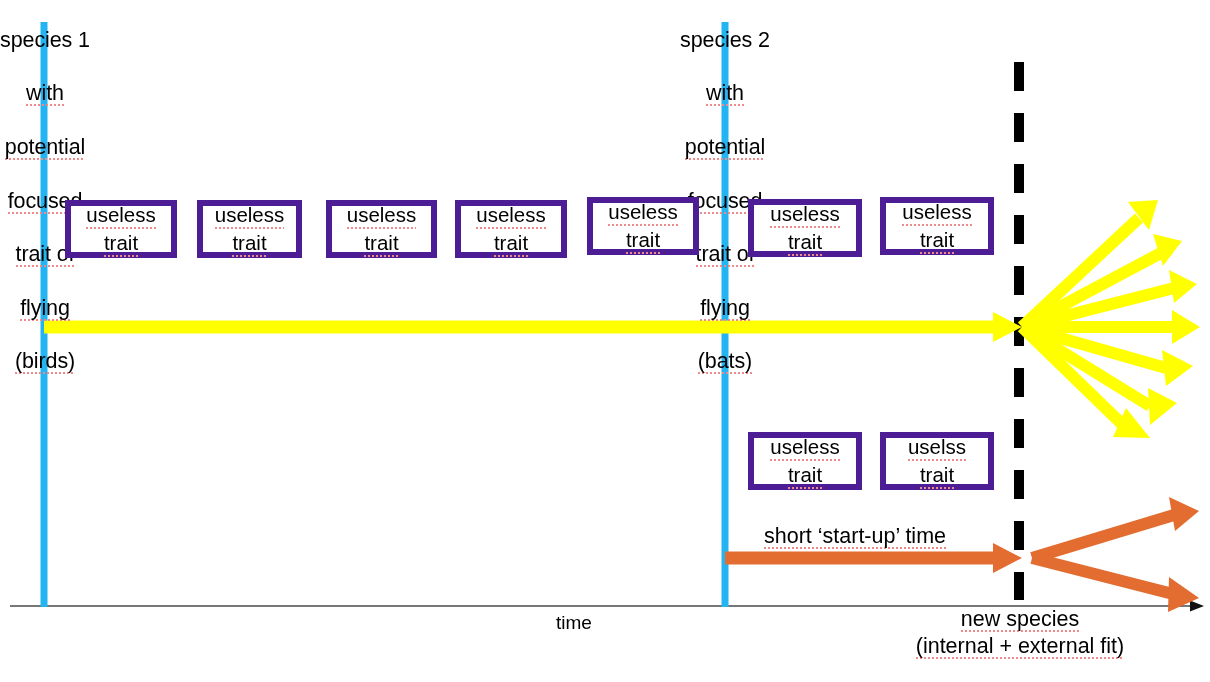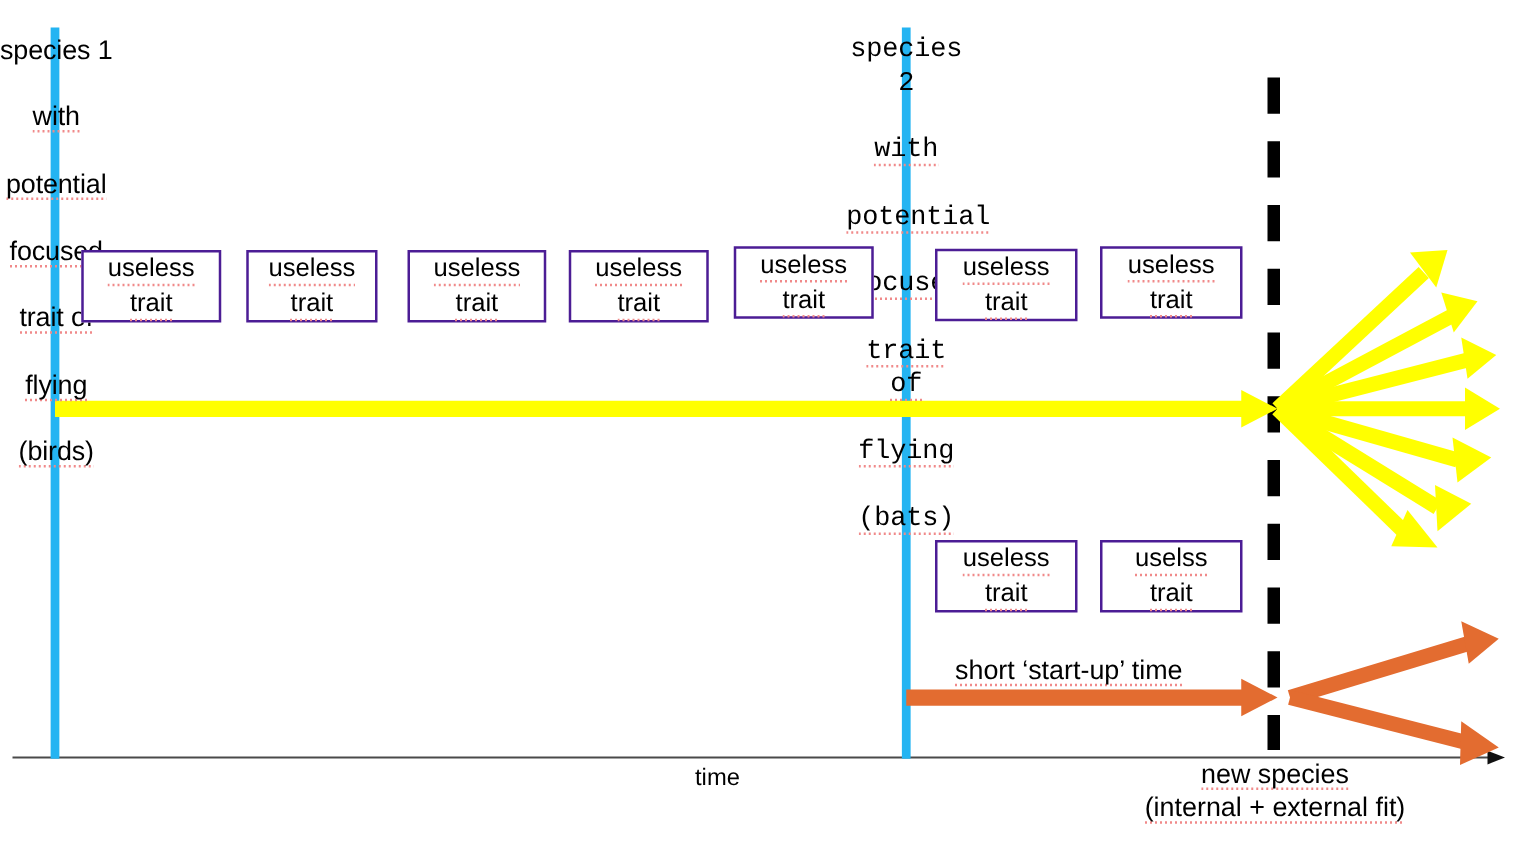--- a/index.html
+++ b/index.html
@@ -44,21 +44,21 @@
         #f08a8a 0, #f08a8a 2px, transparent 2px, transparent 4px);
     background-repeat: repeat-x;
     background-size: 4px 2px;
     background-position: 0 100%;
     padding-bottom: 1px;
   }
   
   .trait-box {
     position: absolute;
     box-sizing: border-box;
-    border: 2px solid #4c1d95;
+    border: 6px solid #4c1d95;
     background: #ffffff;
     display: flex;
     flex-direction: column;
     align-items: center;
     justify-content: center;
     font-size: 20.5px;
     line-height: 27px;
     color: #000000;
   }
   .trait-box .word {
@@ -190,21 +190,21 @@
   <div class="species-label" style="left:-3px; top:0px; width:96px;">
     <span class="ln">species 1</span>
     <span class="ln"><span class="sp">with</span></span>
     <span class="ln"><span class="sp">potential</span></span>
     <span class="ln"><span class="sp">focused</span></span>
     <span class="ln"><span class="sp">trait of</span></span>
     <span class="ln"><span class="sp">flying</span></span>
     <span class="ln"><span class="sp">(birds)</span></span>
   </div>
 
-  <div class="species-label" style="left:677px; top:0px; width:96px;font-family:Liberation Mono, monospace;">
+  <div class="species-label" style="left:677px; top:0px; width:96px;">
     <span class="ln">species 2</span>
     <span class="ln"><span class="sp">with</span></span>
     <span class="ln"><span class="sp">potential</span></span>
     <span class="ln"><span class="sp">focused</span></span>
     <span class="ln"><span class="sp">trait of</span></span>
     <span class="ln"><span class="sp">flying</span></span>
     <span class="ln"><span class="sp">(bats)</span></span>
   </div>
 
   <div class="trait-box" style="left:65px; top:200px; width:112px; height:58px;">

